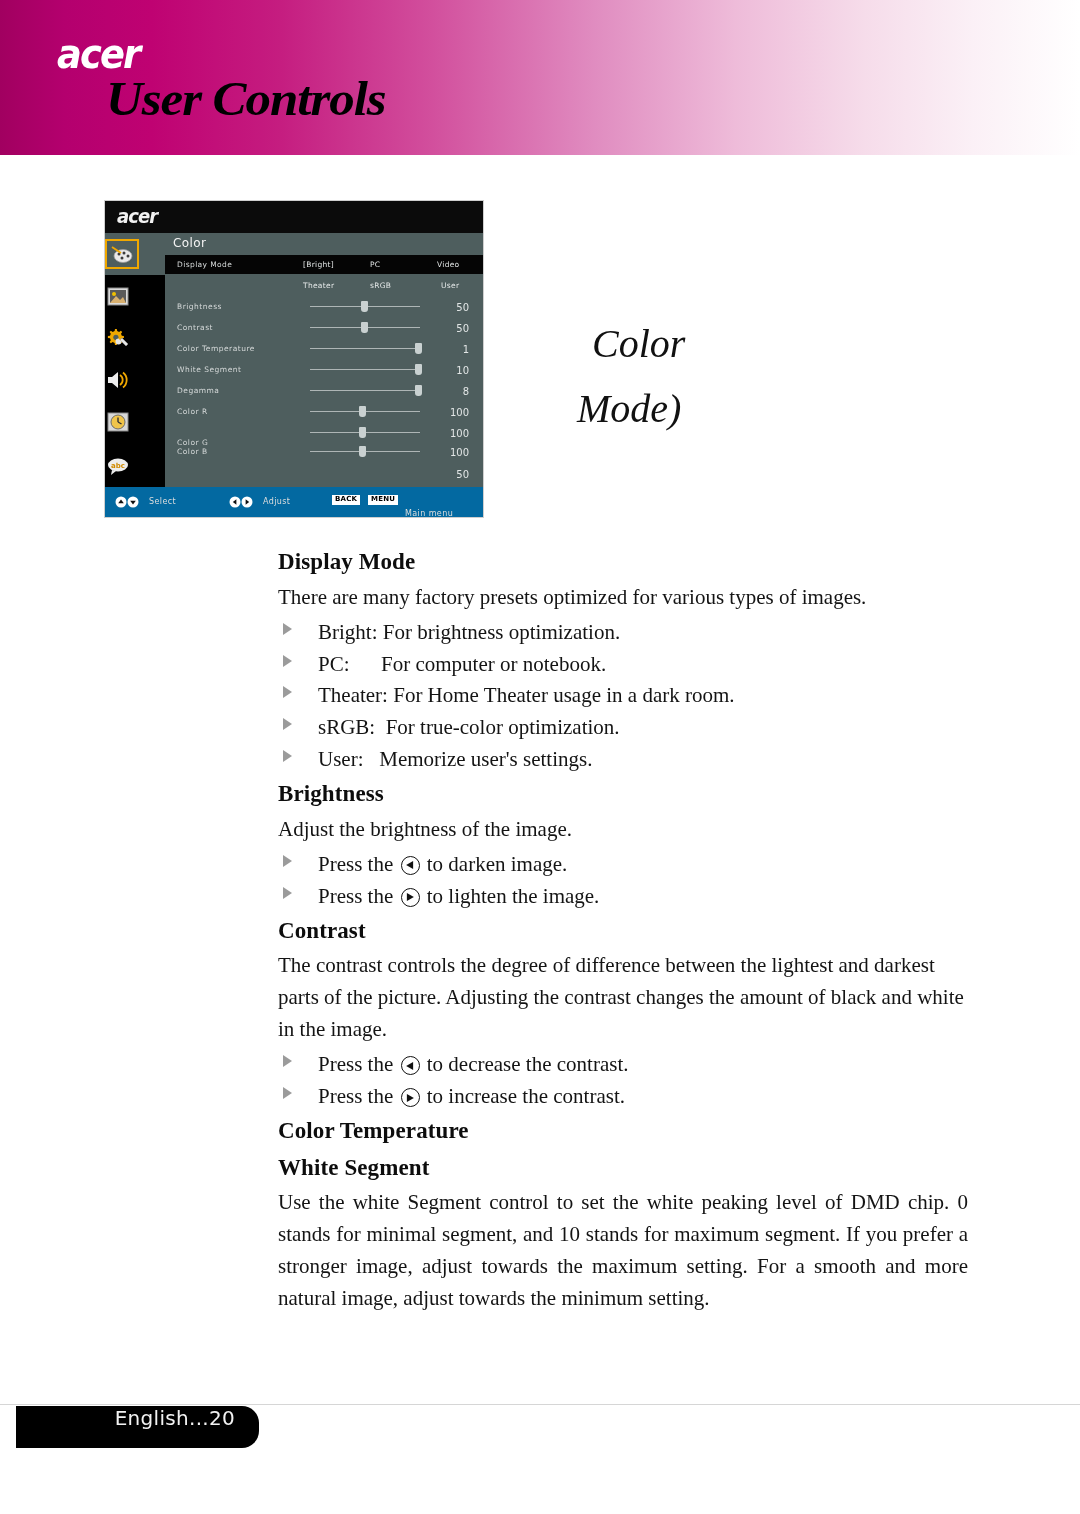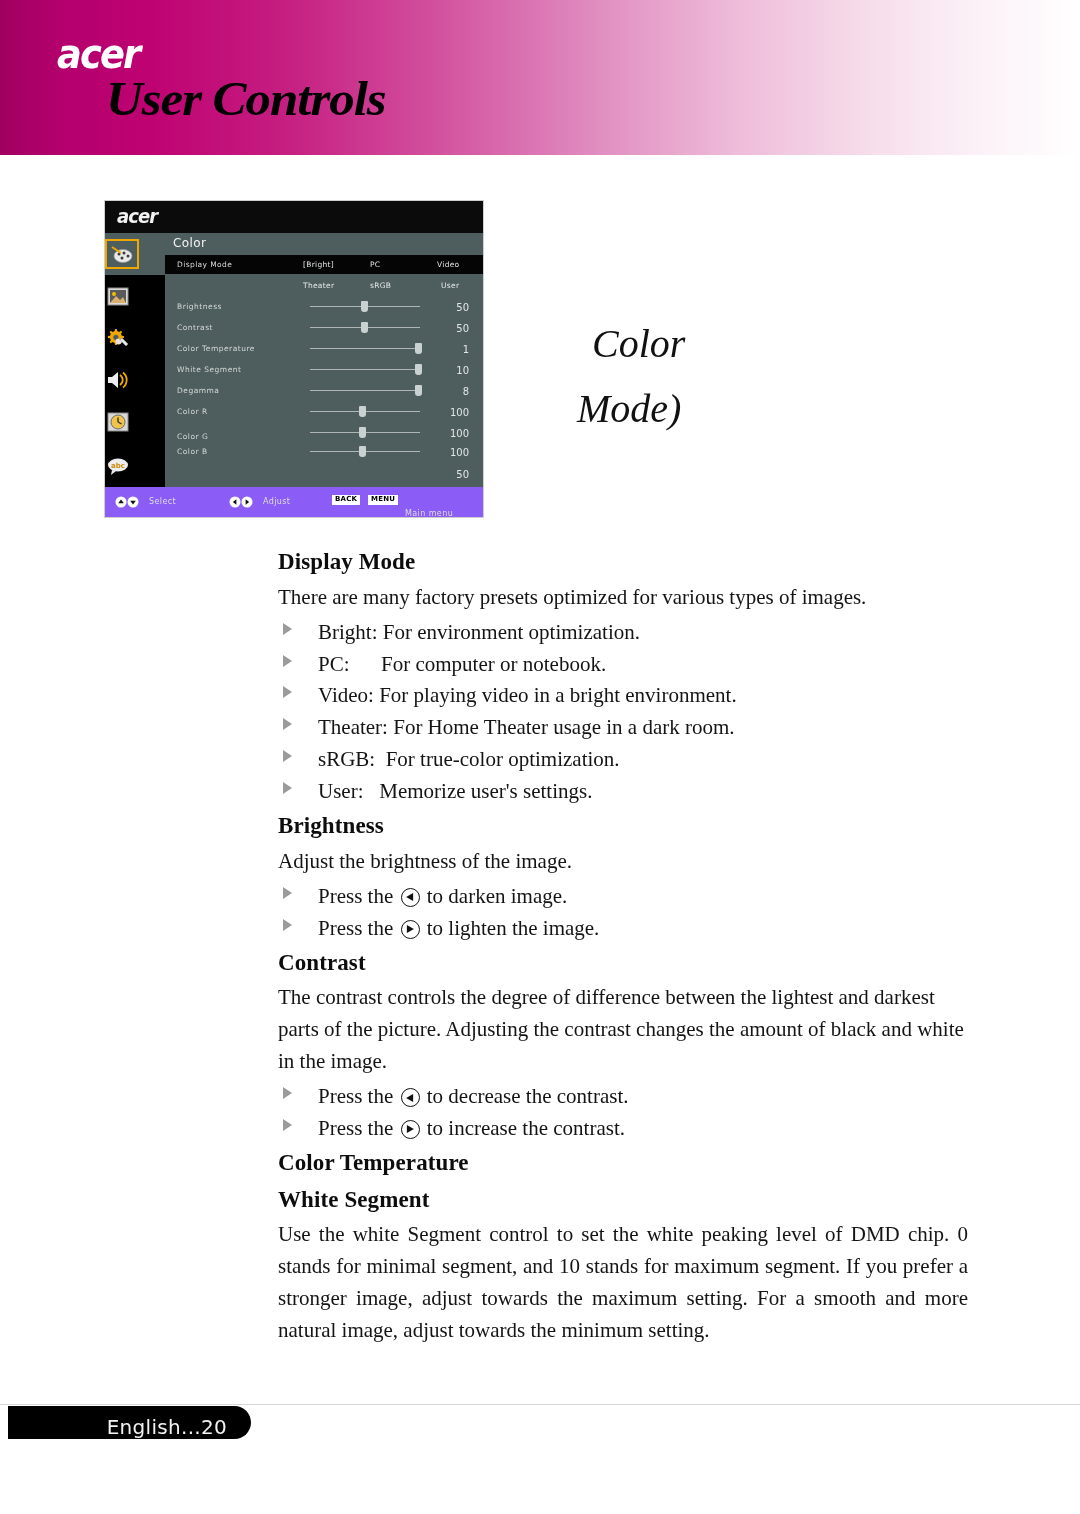--- a/index.html
+++ b/index.html
@@ -156,21 +156,21 @@
   }
   .osd-value {
     position: absolute;
     font-size: 10px; color: #e2e6e6;
     text-align: right; width: 26px;
     white-space: nowrap;
   }
   .osd-footer {
     position: absolute; left: 0; top: 286px;
     width: 380px; height: 30px;
-    background: #8b5cf6;
+    background: #0369a1;
   }
   .osd-foot-text {
     position: absolute;
     font-size: 8px; color: #dedede;
     letter-spacing: 0.4px;
     white-space: nowrap;
   }
   .osd-key {
     position: absolute;
     background: #ffffff; color: #000000;
@@ -259,27 +259,27 @@
     transform: translate(-55%, -50%);
   }
   .circ-arrow.right::after {
     border-left: 7px solid #111;
     transform: translate(-45%, -50%);
   }
 
   
   .footer-tab {
     position: absolute;
-    left: 8px; top: 1406px;
-    width: 243px; height: 33px;
+    left: 16px; top: 1406px;
+    width: 243px; height: 42px;
     background: #000000;
     border-top-right-radius: 17px;
     border-bottom-right-radius: 17px;
     display: flex;
-    align-items: flex-end;
+    align-items: flex-start;
     justify-content: flex-end;
     padding-right: 24px;
   }
   .footer-tab span {
     font-family: "DejaVu Sans", sans-serif;
     font-size: 20px;
     color: #f2f2f2;
     letter-spacing: 0.3px;
   }
   .footer-rule {
@@ -409,21 +409,21 @@
       <div class="osd-row-label" style="top:153px;">Degamma</div>
       <div class="osd-track" style="left:145px; top:157px; width:110px;"></div>
       <div class="osd-knob" style="left:250px; top:152px;"></div>
       <div class="osd-value" style="left:278px; top:153px;">8</div>
 
       <div class="osd-row-label" style="top:174px;">Color R</div>
       <div class="osd-track" style="left:145px; top:178px; width:110px;"></div>
       <div class="osd-knob" style="left:194px; top:173px;"></div>
       <div class="osd-value" style="left:278px; top:174px;">100</div>
 
-      <div class="osd-row-label" style="top:199px;">Color G</div>
+      <div class="osd-row-label" style="top:205px;">Color G</div>
       <div class="osd-track" style="left:145px; top:199px; width:110px;"></div>
       <div class="osd-knob" style="left:194px; top:194px;"></div>
       <div class="osd-value" style="left:278px; top:195px;">100</div>
 
       <div class="osd-row-label" style="top:214px;">Color B</div>
       <div class="osd-track" style="left:145px; top:218px; width:110px;"></div>
       <div class="osd-knob" style="left:194px; top:213px;"></div>
       <div class="osd-value" style="left:278px; top:214px;">100</div>
 
       <div class="osd-value" style="left:278px; top:236px;">50</div>
@@ -455,23 +455,22 @@
   <div class="side-title">
     <span class="l1">Color</span>
     <span class="l3">Mode)</span>
   </div>
 
   <div class="content">
 
     <h2 class="sec">Display Mode</h2>
     <p class="para">There are many factory presets optimized for various types of images.</p>
     <ul class="bullets">
-      <li><span class="bullet-arrow"></span><span>Bright: For environment optimization.</span></li>
+      <li><span class="bullet-arrow"></span><span>Bright: For brightness optimization.</span></li>
       <li><span class="bullet-arrow"></span><span>PC:      For computer or notebook.</span></li>
-      <li><span class="bullet-arrow"></span><span>Video: For playing video in a bright environment.</span></li>
       <li><span class="bullet-arrow"></span><span>Theater: For Home Theater usage in a dark room.</span></li>
       <li><span class="bullet-arrow"></span><span>sRGB:  For true-color optimization.</span></li>
       <li><span class="bullet-arrow"></span><span>User:   Memorize user's settings.</span></li>
     </ul>
 
     <h2 class="sec tight">Brightness</h2>
     <p class="para">Adjust the brightness of the image.</p>
     <ul class="bullets">
       <li><span class="bullet-arrow"></span><span>Press the </span><span class="circ-arrow left"></span><span> to darken image.</span></li>
       <li><span class="bullet-arrow"></span><span>Press the </span><span class="circ-arrow right"></span><span> to lighten the image.</span></li>

